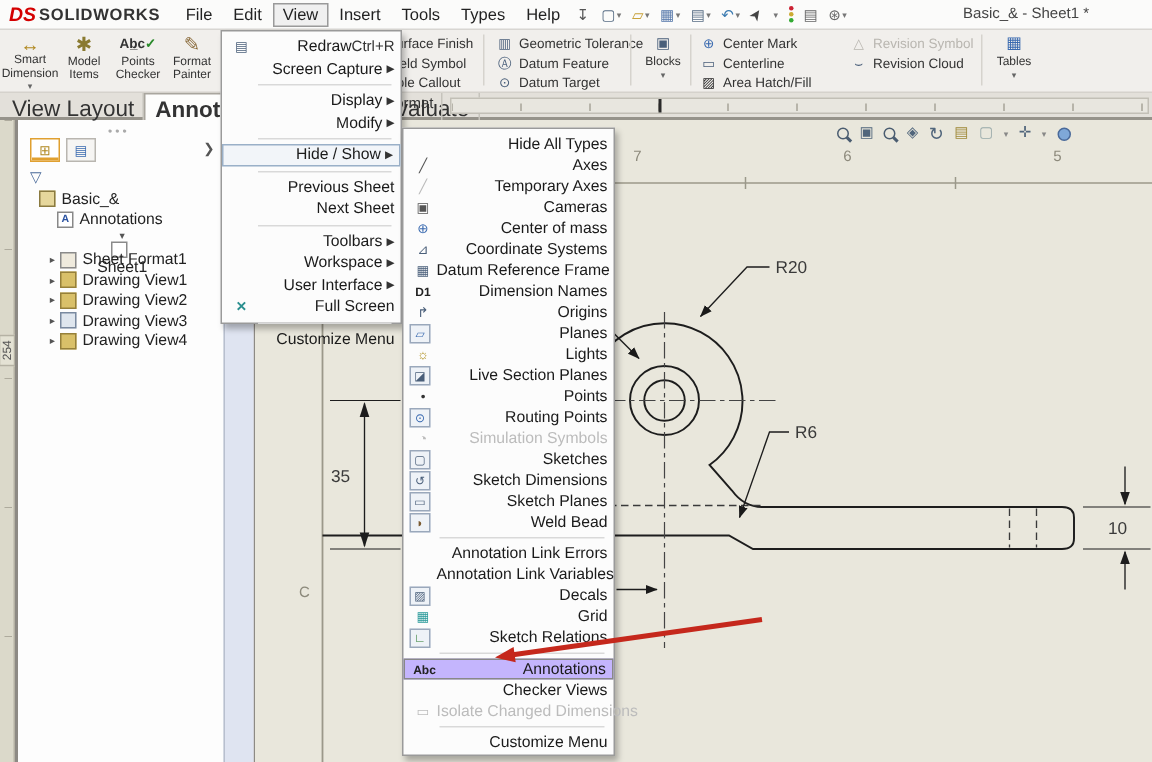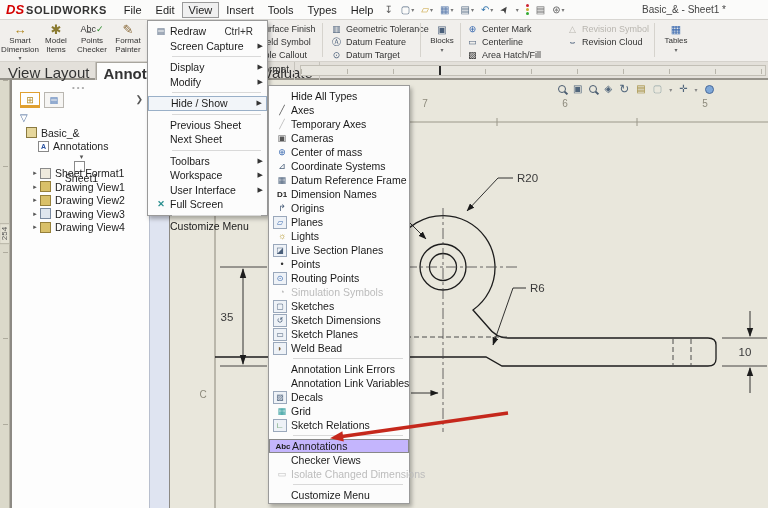--- a/index.html
+++ b/index.html
@@ -79,22 +79,22 @@
   .mag { position:relative; width:8px; height:8px; border:1.5px solid #4a5c70; border-radius:50%; display:inline-block; }
   .mag::after { content:""; position:absolute; width:4px; height:2px; background:#4a5c70; right:-3px; bottom:-2px; transform:rotate(45deg); }
   .render-ball { width:9px; height:9px; border-radius:50%; background:#7fa8d8; border:1px solid #4a6a9a; }
 
   
   .vmenu { position:absolute; left:147px; top:20px; width:121px; height:196px; background:#fcfcfc; border:1px solid #9a9a9a; box-shadow:2px 3px 4px rgba(0,0,0,.28); z-index:30; padding:3px 0; }
   .smenu { position:absolute; left:268px; top:85px; width:142px; height:419px; background:#fcfcfc; border:1px solid #9a9a9a; box-shadow:2px 3px 4px rgba(0,0,0,.28); z-index:31; padding:3px 0; }
   .mi { display:flex; align-items:center; height:14px; padding:0 4px 0 4px; position:relative; }
   .vmenu .mi { height:14.5px; }
   .mi .mic { width:18px; flex:none; font-size:9px; text-align:center; color:#4a5f7a; }
-  .mi .mlabel { flex:1; font-size:10.5px; color:#1a1a1a; white-space:nowrap; }
-  .mi .msc { font-size:10px; color:#333; margin-right:10px; }
+  .mi .mlabel { flex:1; font-size:10.5px; color:#1a1a1a; white-space:nowrap;text-align:right; }
+  .mi .msc { font-size:10px; color:#333; }
   .mi .marr { width:8px; font-size:7px; color:#333; text-align:right; }
   .mi.hl { border:1px solid #9ab0c8; background:#f2f5f9; }
   .mi.disabled .mlabel, .mi.disabled .mic { color:#bcbcbc; }
   .msep { height:1px; background:#d9d9d9; margin:3px 6px 3px 24px; }
   .smenu .mic.boxed { width:14px; height:13px; border:1px solid #9aa8bb; background:#eef2f7; margin-right:4px; margin-left:0; font-size:8px; line-height:12px; }
   .smenu .mic.txt { font-size:8px; font-weight:bold; color:#222; }
   .smenu .mic.teal { color:#2a9a9a; }
   .smenu .mi.hl { border:1px solid #888; background:#c4b5fd; }
 
   
@@ -144,21 +144,21 @@
       <div class="big-btn">
         <span class="bic" style="color:#b08820;">↔</span>
         <span class="blabel">Smart Dimension</span>
         <span class="dd">▾</span>
       </div>
       <div class="big-btn">
         <span class="bic" style="color:#8a7a30;">✱</span>
         <span class="blabel">Model Items</span>
       </div>
       <div class="big-btn">
-        <span class="bic" style="font-size:9px;font-weight:normal;color:#333;">Ab̲c<span style="color:#2a8a2a;">✓</span></span>
+        <span class="bic" style="font-size:9px;font-weight:bold;color:#333;">Ab̲c<span style="color:#2a8a2a;">✓</span></span>
         <span class="blabel">Points Checker</span>
       </div>
       <div class="big-btn">
         <span class="bic" style="color:#8a6a3a;">✎</span>
         <span class="blabel">Format Painter</span>
       </div>
       <div class="big-btn">
         <span class="bic" style="color:#2a52a0;font-weight:bold;">A</span>
         <span class="blabel">Note</span>
       </div>

